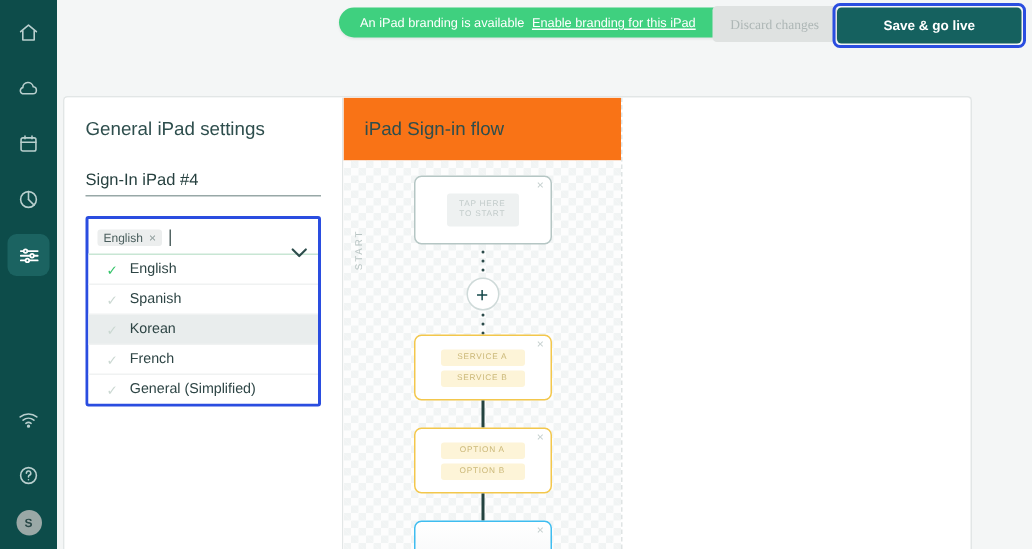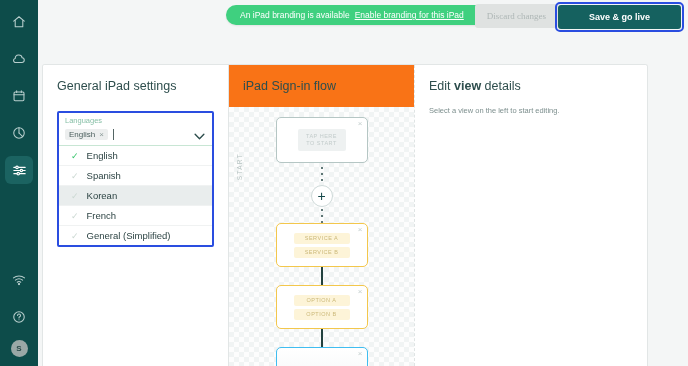--- a/index.html
+++ b/index.html
@@ -341,25 +341,25 @@
         <button id="btn-save">Save &amp; go live</button>
       </div>
     </div>
 
     <div id="panes">
 
       <div id="pane-left">
         <div class="pane-title">General iPad settings</div>
 
         <div class="field">
+          <div class="field-value" placeholder="Enter iPad name">Sign-In iPad #4</div>
         </div>
 
         <div id="lang-box">
           <div id="lang-head">
-            <div id="lang-label">Languages</div>
             <div id="lang-chipline">
               <span class="chip">
                 <span>English</span>
                 <span class="x">×</span>
               </span>
               <span id="lang-caret-input" placeholder="Add language"></span>
             </div>
             <span id="lang-chevron">
               <svg width="11" height="7" viewBox="0 0 12 8" fill="none" stroke="#2e4e4d" stroke-width="1.6" stroke-linecap="round" stroke-linejoin="round">
                   <path d="M1 1.5 6 6.5 11 1.5"></path>
@@ -441,22 +441,16 @@
           <div class="node node-b">
             <span class="nx">×</span>
             <div class="kb">
               <span class="kb-text">JOHN</span>
               <span class="kb-caret"></span>
             </div>
           </div>
         </div>
       </div>
 
-      <div id="pane-right">
-        <div id="edit-title">
-          <span>Edit </span><b>view</b><span> details</span>
-        </div>
-        <div id="edit-sub">Select a view on the left to start editing.</div>
-      </div>
 
     </div>
   </div>
 </div>
 
 </body></html>

